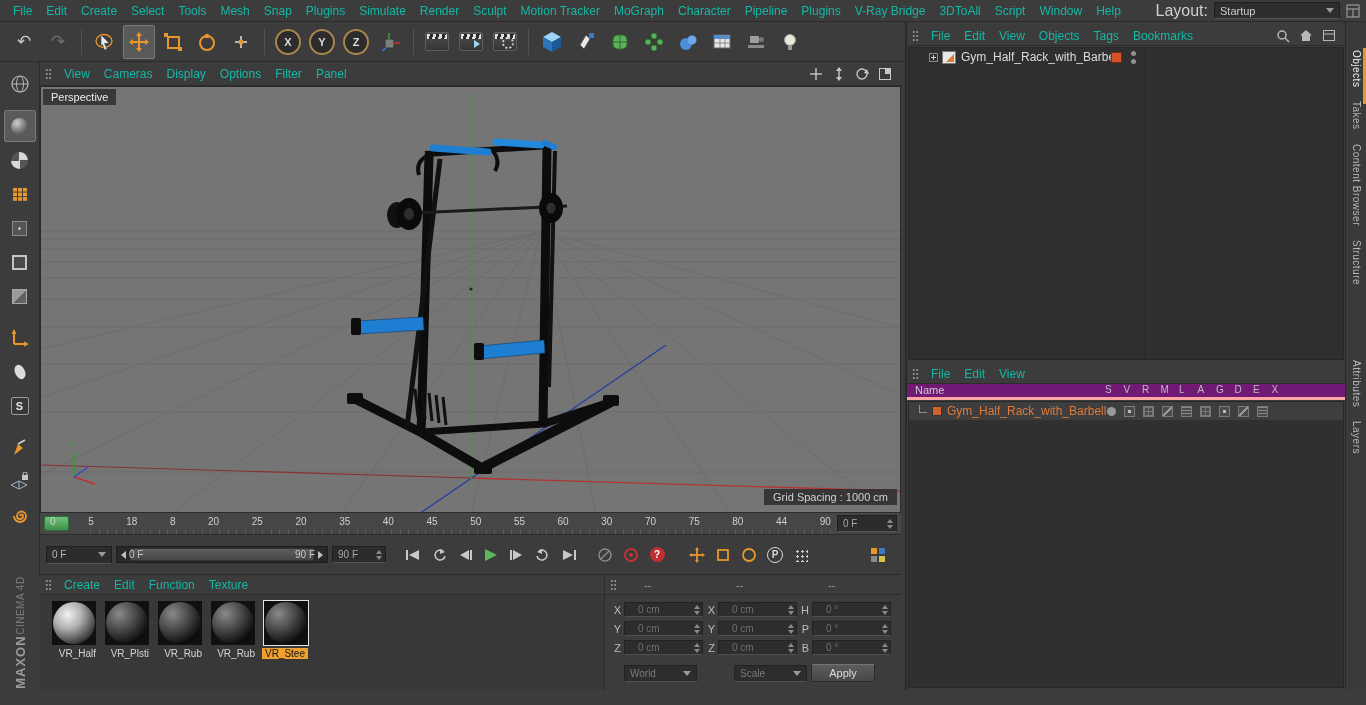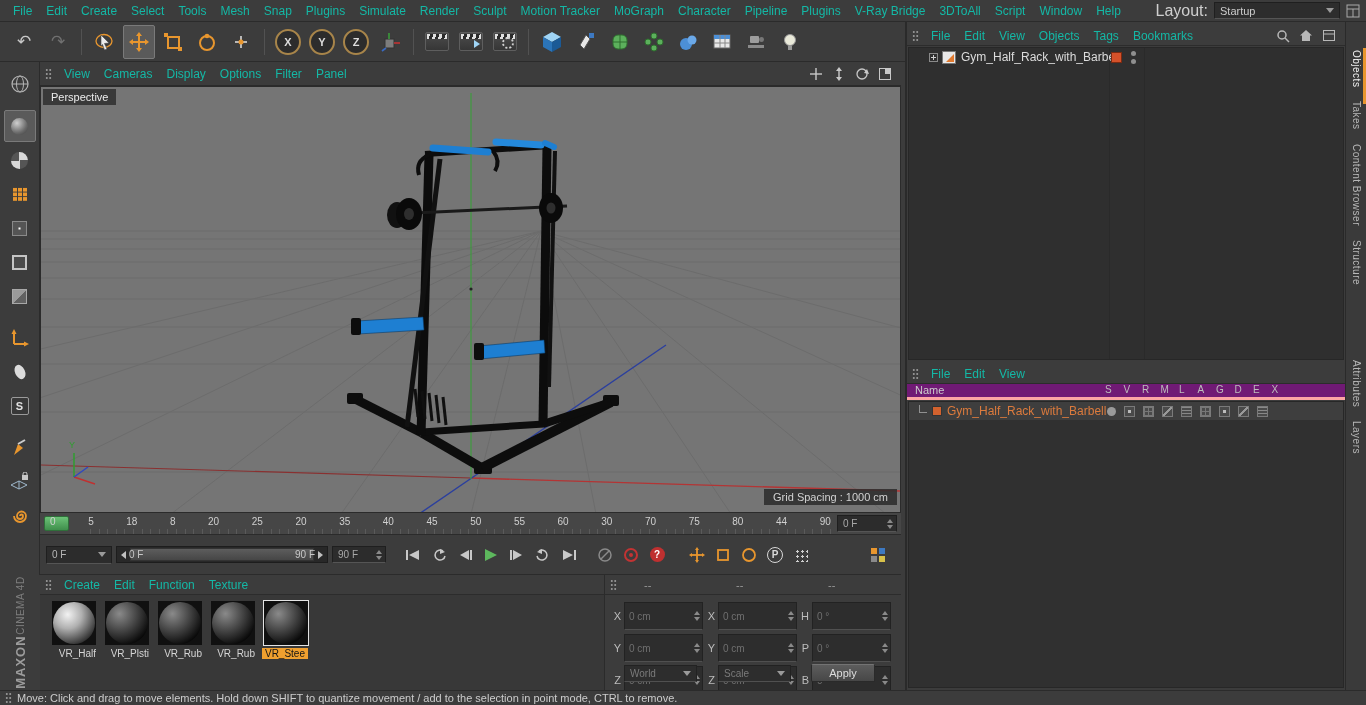--- a/index.html
+++ b/index.html
@@ -130,22 +130,22 @@
   .mat.first .msphere{background:radial-gradient(circle at 35% 30%,#f2f2f2 0%,#b0b0b0 35%,#1a1a1a 85%)}
   .mlabel{font-size:10px;color:#d5d5d5;margin-top:3px;max-width:48px;overflow:hidden;white-space:nowrap}
   .mat.selected .mlabel{background:#f0a02f;color:#141414;padding:0 3px}
 
   
   #coords{position:absolute;left:605px;top:575px;width:296px;height:115px;background:#3c3c3c}
   #coords .panel-menu .dash{font-size:11px;color:#9a9a9a;width:92px;text-align:left;padding-left:22px}
   .cgroup{position:absolute;top:27px;width:92px}
   .crow{display:flex;align-items:center;margin-bottom:4px}
   .clabel{width:10px;font-size:11px;color:#bdbdbd;text-align:right;margin-right:3px}
-  .cfield{flex:1;height:28px;background:#2d2d2d;border:1px solid #222;border-bottom-color:#505050;
-    display:flex;align-items:center;font-size:10px;color:#6f6f6f;padding:0 1px 0 4px}
+  .cfield{flex:1;height:15px;background:#2d2d2d;border:1px solid #222;border-bottom-color:#505050;
+    display:flex;align-items:center;font-size:10px;color:#6f6f6f;padding:0 1px 0 13px}
   .cfield .val{flex:1}
   .cdrop{position:absolute;top:90px;height:17px;background:#2d2d2d;border:1px solid #222;
     border-bottom-color:#505050;display:flex;align-items:center;font-size:10px;color:#7a7a7a;padding:0 5px}
   .apply-btn{position:absolute;top:89px;left:206px;width:64px;height:18px;border-radius:2px;
     background:linear-gradient(#5d5d5d,#474747);border:1px solid #2a2a2a;border-top-color:#737373;
     color:#dedede;font-size:11px;display:flex;align-items:center;justify-content:center}
 
   
   #rightpanel{position:absolute;left:905px;top:22px;width:440px;height:668px;background:#3c3c3c;
     border-left:2px solid #2a2a2a}
@@ -865,21 +865,21 @@
               <span class="up"></span>
               <span class="dn"></span>
             </span>
           </span>
         </div>
     </div>
     <div class="cdrop" style="left:19px;width:73px">
       <span>World</span>
         <span class="dd-arrow"></span>
     </div>
-    <div class="cdrop" style="left:113px;width:73px">
+    <div class="cdrop" style="left:129px;width:73px">
       <span>Scale</span>
         <span class="dd-arrow"></span>
     </div>
     <div class="apply-btn">Apply</div>
   </div>
 
   <div id="rightpanel">
 
     <div id="objects-mgr">
       <div class="panel-menu">
@@ -984,18 +984,14 @@
     </div>
   </div>
 
   <div id="branding">
     <div class="brand-inner">
       <span class="brand-maxon">MAXON</span>
       <span class="brand-cinema">CINEMA 4D</span>
     </div>
   </div>
 
-  <div id="statusbar">
-    <span class="grip"></span>
-    <span class="txt">Move: Click and drag to move elements. Hold down SHIFT to quantize movement / add to the selection in point mode, CTRL to remove.</span>
-  </div>
 
 </div>
 
 </body></html>

